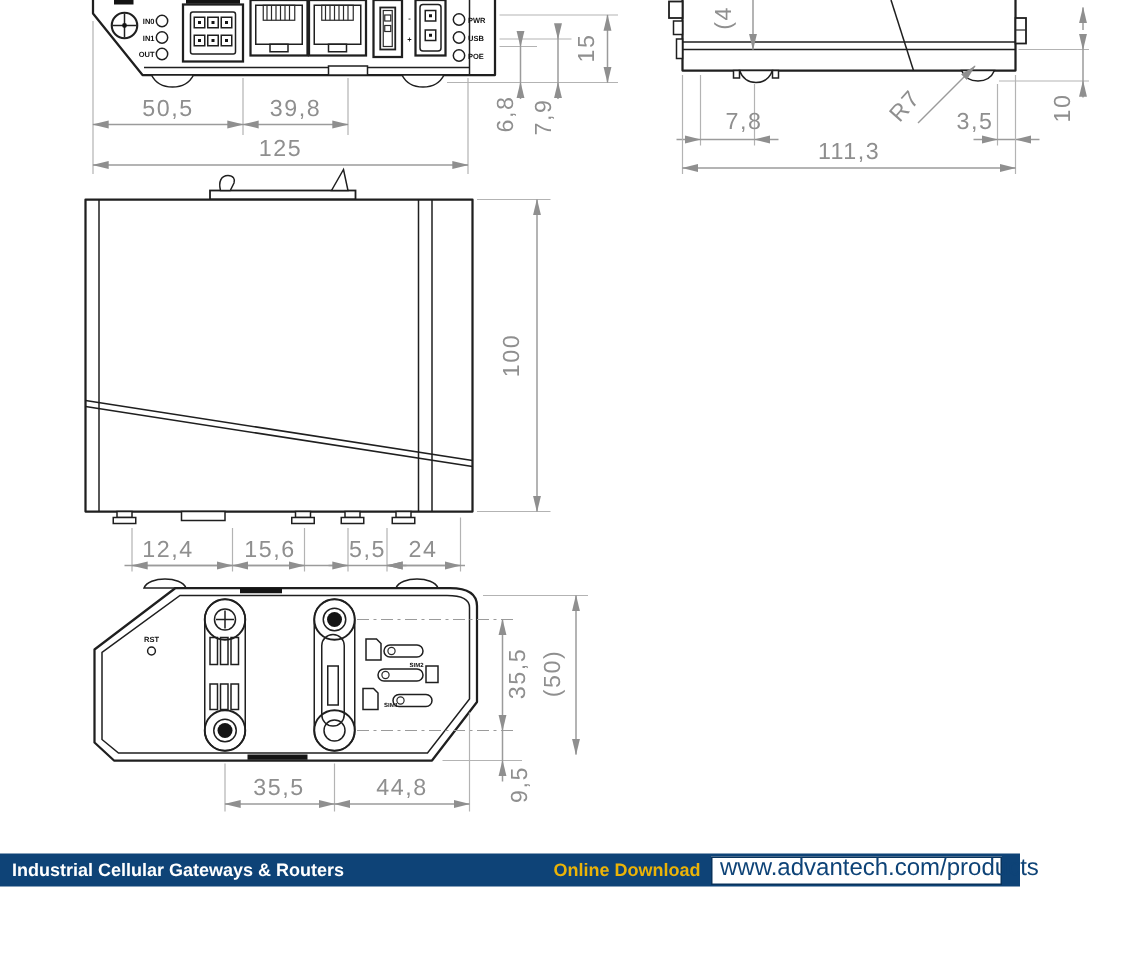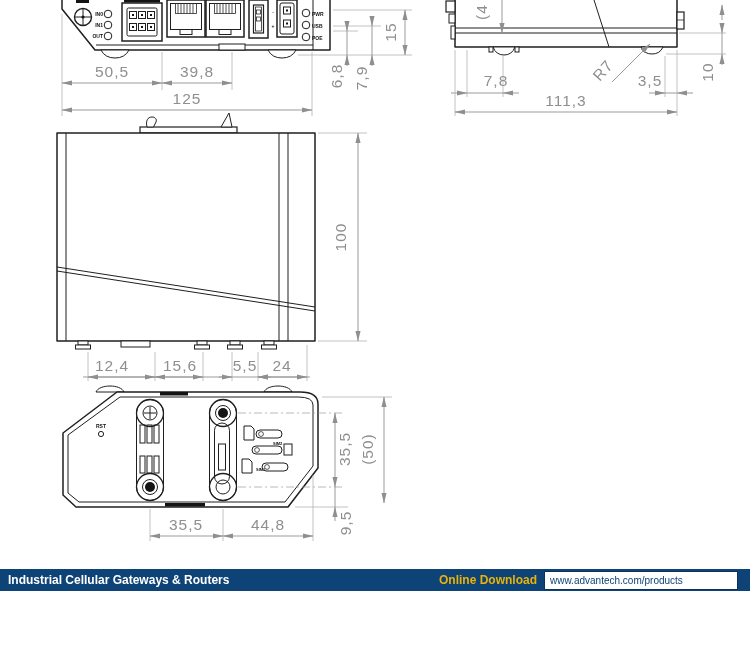--- a/index.html
+++ b/index.html
@@ -11,27 +11,27 @@
   .l1{stroke:#1f1f1f;stroke-width:1;fill:none;}
   .lf{stroke:#1f1f1f;stroke-width:1;fill:#ffffff;}
   .l08{stroke:#2a2a2a;stroke-width:.8;fill:none;}
   .blk{fill:#141414;stroke:none;}
   .dim{stroke:#9b9b9b;stroke-width:1;fill:none;}
   .ext{stroke:#b3b3b3;stroke-width:.8;fill:none;}
   .dd{stroke:#9b9b9b;stroke-width:.7;fill:none;stroke-dasharray:8 3 2 3;}
   .dt{font-family:"Liberation Sans",sans-serif;font-size:15.5px;fill:#8f8f8f;letter-spacing:1px;}
   .tl{font-family:"Liberation Sans",sans-serif;font-size:5px;font-weight:bold;fill:#111;}
   
-  .footer{position:absolute;left:0;top:569px;width:750px;height:22px;background:#0e4377;
+  .footer{position:absolute;left:0;top:569px;width:680px;height:22px;background:#0e4377;
           display:flex;align-items:center;}
   .f-title{color:#ffffff;font-weight:bold;font-size:12px;margin-left:8px;white-space:nowrap;}
   .f-spacer{flex:1;}
   .f-dl{color:#eab308;font-weight:bold;font-size:12px;margin-right:7px;white-space:nowrap;}
   .f-url{width:182px;height:15px;background:#ffffff;border:1px solid #09335c;margin-right:12px;
-         display:flex;align-items:center;padding:1px 5px;font-size:10px;color:#0e4377;white-space:nowrap;}
+         display:flex;align-items:flex-end;padding:1px 5px;font-size:16px;color:#0e4377;white-space:nowrap;}
 </style>
 </head>
 <body>
 
 <div id="stage">
 
 <svg width="750" height="650" viewBox="0 0 750 650">
   <defs>
     <marker id="ae" viewBox="0 0 10 6" markerWidth="11" markerHeight="6.6" refX="9.5" refY="3" orient="auto">
       <path d="M0,0.6 L10,3 L0,5.4 Z" fill="#8f8f8f"></path>

